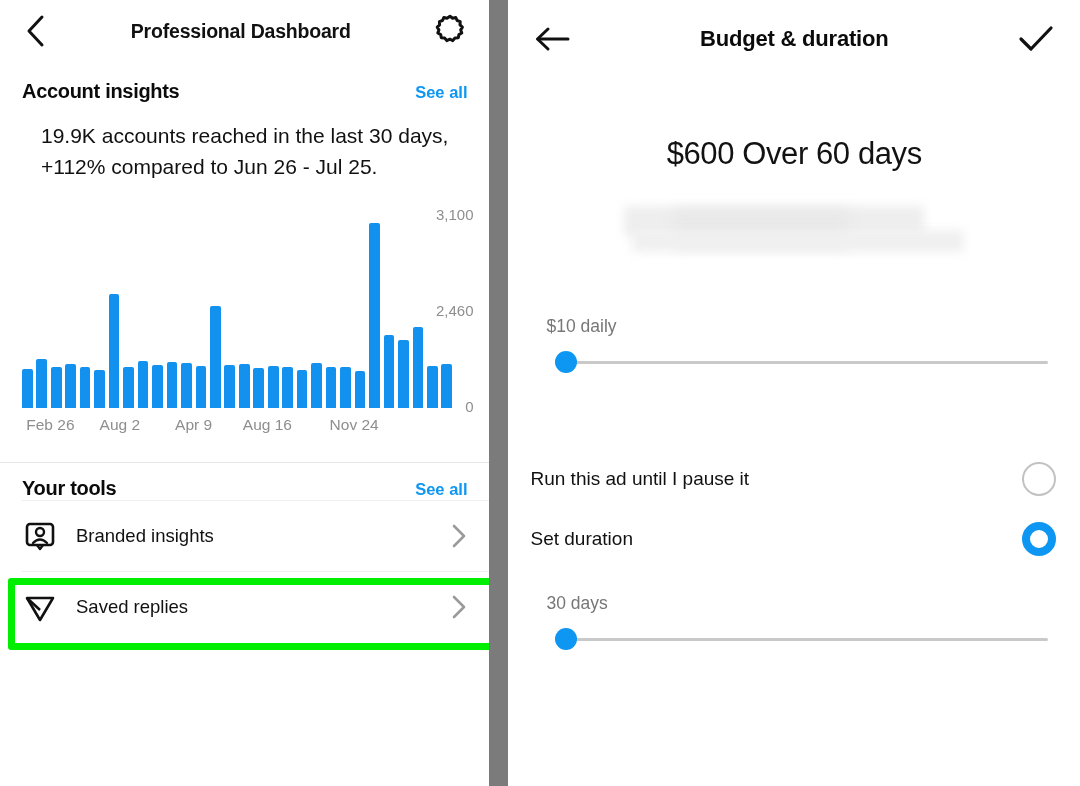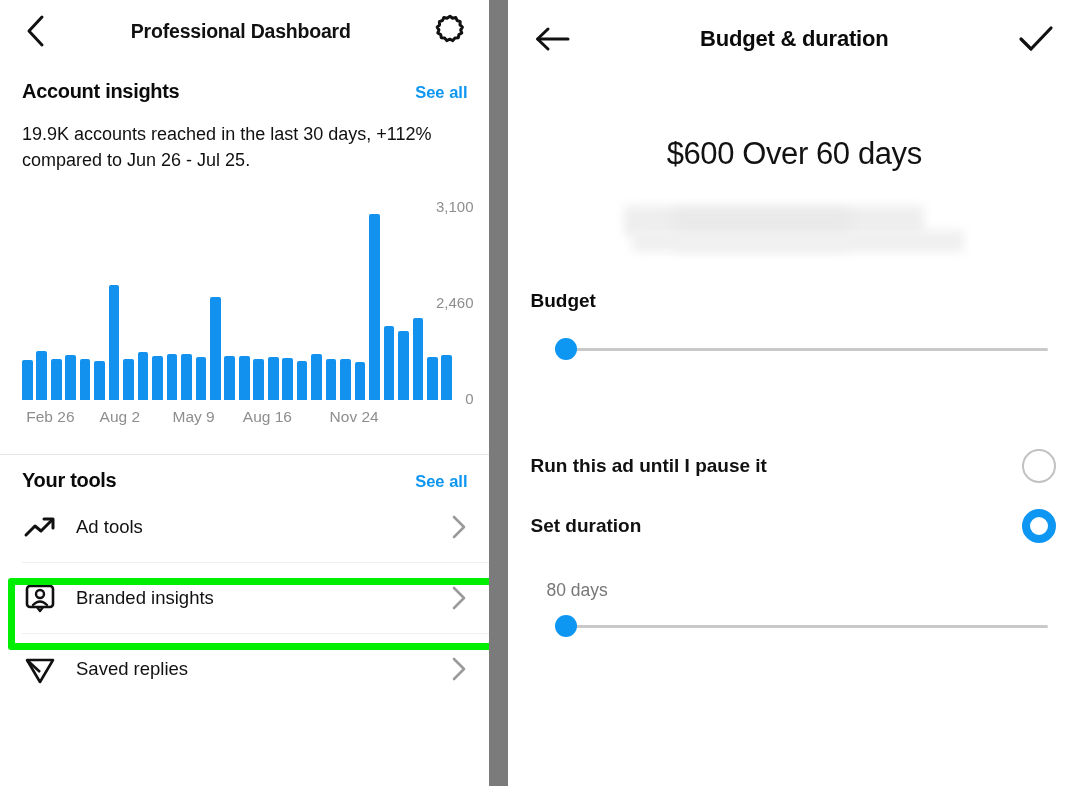--- a/index.html
+++ b/index.html
@@ -34,22 +34,23 @@
 
   .section-head {
     display: flex; align-items: baseline; justify-content: space-between;
     padding: 18px 22px 0 22px;
   }
   .section-title { font-size: 20px; font-weight: bold; color: #0b0b0b; letter-spacing: -0.3px; }
   .see-all { font-size: 16.5px; font-weight: bold; color: #0d96f2; cursor: pointer; }
 
   .insight-text {
     padding: 18px 22px 0 22px;
-    font-size: 18px; line-height: 1.46; color: #111;
+    font-size: 21px; line-height: 1.46; color: #111;
     max-width: 500px;
+    margin-left: 19px;
   }
 
   
   .chart-block { position: relative; margin-top: 26px; height: 250px; }
   .chart-area {
     position: absolute; left: 20px; top: 8px;
     width: 434px; height: 192px;
     display: flex; align-items: flex-end; gap: 0;
   }
   .bar-slot { flex: 1 1 0; height: 100%; display: flex; align-items: flex-end; justify-content: center; }
@@ -143,21 +144,21 @@
   }
   .slider-thumb {
     position: absolute; left: 0; top: 0;
     width: 22px; height: 22px; border-radius: 50%;
     background: #0d96f2; cursor: pointer;
   }
 
   .radio-row {
     display: flex; align-items: center; justify-content: space-between;
     padding: 0 24px 0 22px;
-    height: 60px; cursor: pointer; font-weight: bold;
+    height: 60px; cursor: pointer;
   }
   .radio-label { font-size: 19px; color: #111; }
   .radio-outer {
     width: 34px; height: 34px; border-radius: 50%;
     border: 2px solid #c2c2c2; background: #fff;
     flex: 0 0 auto;
   }
   .radio-outer.selected {
     border: 8px solid #0d96f2; background: #ffffff;
   }
@@ -284,44 +285,34 @@
           </div>
         </div>
       <div class="y-axis" id="y-axis">
           <div class="y-tick" style="top: 190px;">0</div>
           <div class="y-tick" style="top: 94px;">2,460</div>
           <div class="y-tick" style="top: -2px;">3,100</div>
         </div>
       <div class="x-axis" id="x-axis">
           <div class="x-tick" style="left: 7%;">Feb 26</div>
           <div class="x-tick" style="left: 23%;">Aug 2</div>
-          <div class="x-tick" style="left: 40%;">May 9</div>
+          <div class="x-tick" style="left: 40%;">Apr 9</div>
           <div class="x-tick" style="left: 57%;">Aug 16</div>
           <div class="x-tick" style="left: 77%;">Nov 24</div>
         </div>
     </div>
 
     <div class="divider-line"></div>
 
     <div class="section-head tools-head">
       <div class="section-title">Your tools</div>
       <div class="see-all">See all</div>
     </div>
 
     <div id="tool-list">
-        <div class="tool-row">
-          <span class="tool-icon"><svg viewBox="0 0 36 36" width="36" height="36">
-              <path d="M4 26 L13 17 L19 22 L30 11" fill="none" stroke="#111" stroke-width="3" stroke-linecap="round" stroke-linejoin="round"></path>
-              <path d="M22 10 H31 V19" fill="none" stroke="#111" stroke-width="3" stroke-linecap="round" stroke-linejoin="round"></path>
-            </svg></span>
-          <span class="tool-label">Ad tools</span>
-          <span class="row-chevron"><svg viewBox="0 0 16 26" width="16" height="26">
-              <path d="M3 3 L13 13 L3 23" fill="none" stroke="#9a9a9a" stroke-width="2.6" stroke-linecap="round" stroke-linejoin="round"></path>
-            </svg></span>
-        </div>
         <div class="row-sep"></div>
         <div class="tool-row">
           <span class="tool-icon"><svg viewBox="0 0 36 36" width="36" height="36">
               <rect x="5" y="6" width="26" height="21" rx="3" fill="none" stroke="#111" stroke-width="2.6"></rect>
               <circle cx="18" cy="14" r="4" fill="none" stroke="#111" stroke-width="2.4"></circle>
               <path d="M11 25 q7 -7 14 0" fill="none" stroke="#111" stroke-width="2.4" stroke-linecap="round"></path>
               <path d="M15 27 L18 31 L21 27" fill="none" stroke="#111" stroke-width="2.4" stroke-linejoin="round"></path>
             </svg></span>
           <span class="tool-label">Branded insights</span>
           <span class="row-chevron"><svg viewBox="0 0 16 26" width="16" height="26">
@@ -365,23 +356,23 @@
 
     <div class="summary">$600 Over 60 days</div>
 
     <div class="blur-block">
       <div class="blur-a"></div>
       <div class="blur-c"></div>
       <div class="blur-b"></div>
     </div>
 
     <div style="height:38px"></div>
-    <div class="r-section-title">Budget</div>
 
     <div class="slider-group" style="margin-top:26px">
+      <div class="slider-value">$10 daily</div>
       <div class="slider-track-wrap">
         <div class="slider-track"></div>
         <div class="slider-thumb" id="budget-thumb" style="left: 8.96px; background: rgb(13, 150, 242);"></div>
       </div>
     </div>
 
     <div style="height:62px"></div>
 
     <div style="height:14px"></div>
     <div id="duration-options">
@@ -389,21 +380,21 @@
           <span class="radio-label">Run this ad until I pause it</span>
           <span class="radio-outer"></span>
         </div>
         <div class="radio-row">
           <span class="radio-label">Set duration</span>
           <span class="radio-outer selected" style="border-color: rgb(13, 150, 242);"></span>
         </div>
       </div>
 
     <div class="slider-group" style="margin-top:24px">
-      <div class="slider-value">80 days</div>
+      <div class="slider-value">30 days</div>
       <div class="slider-track-wrap">
         <div class="slider-track"></div>
         <div class="slider-thumb" id="duration-thumb" style="left: 8.96px; background: rgb(13, 150, 242);"></div>
       </div>
     </div>
 
   </div>
 </div>
 
 </body></html>

